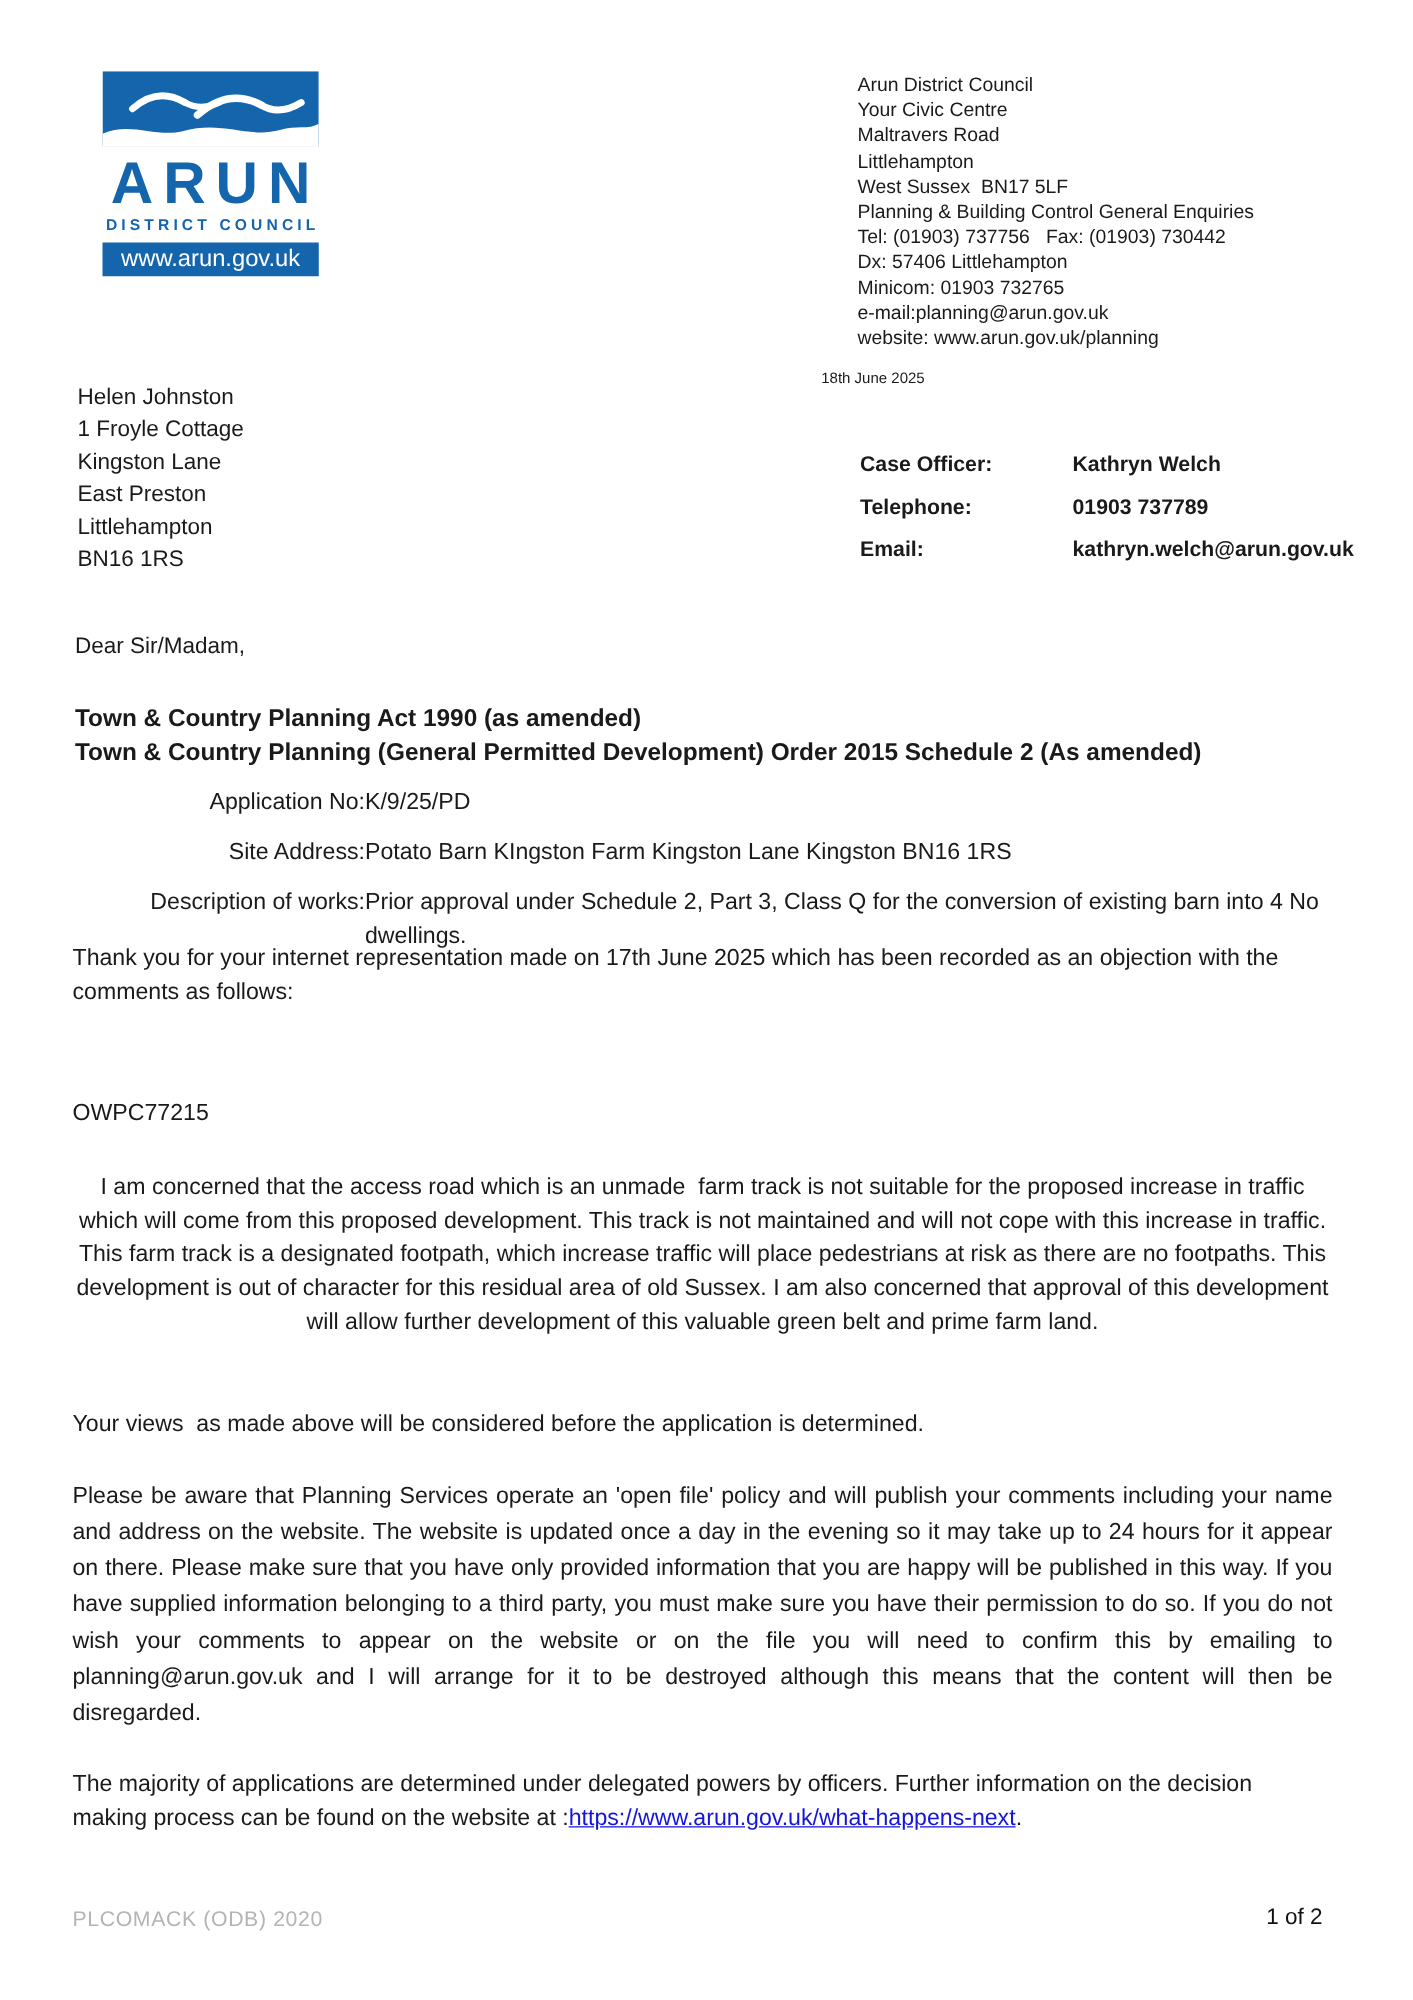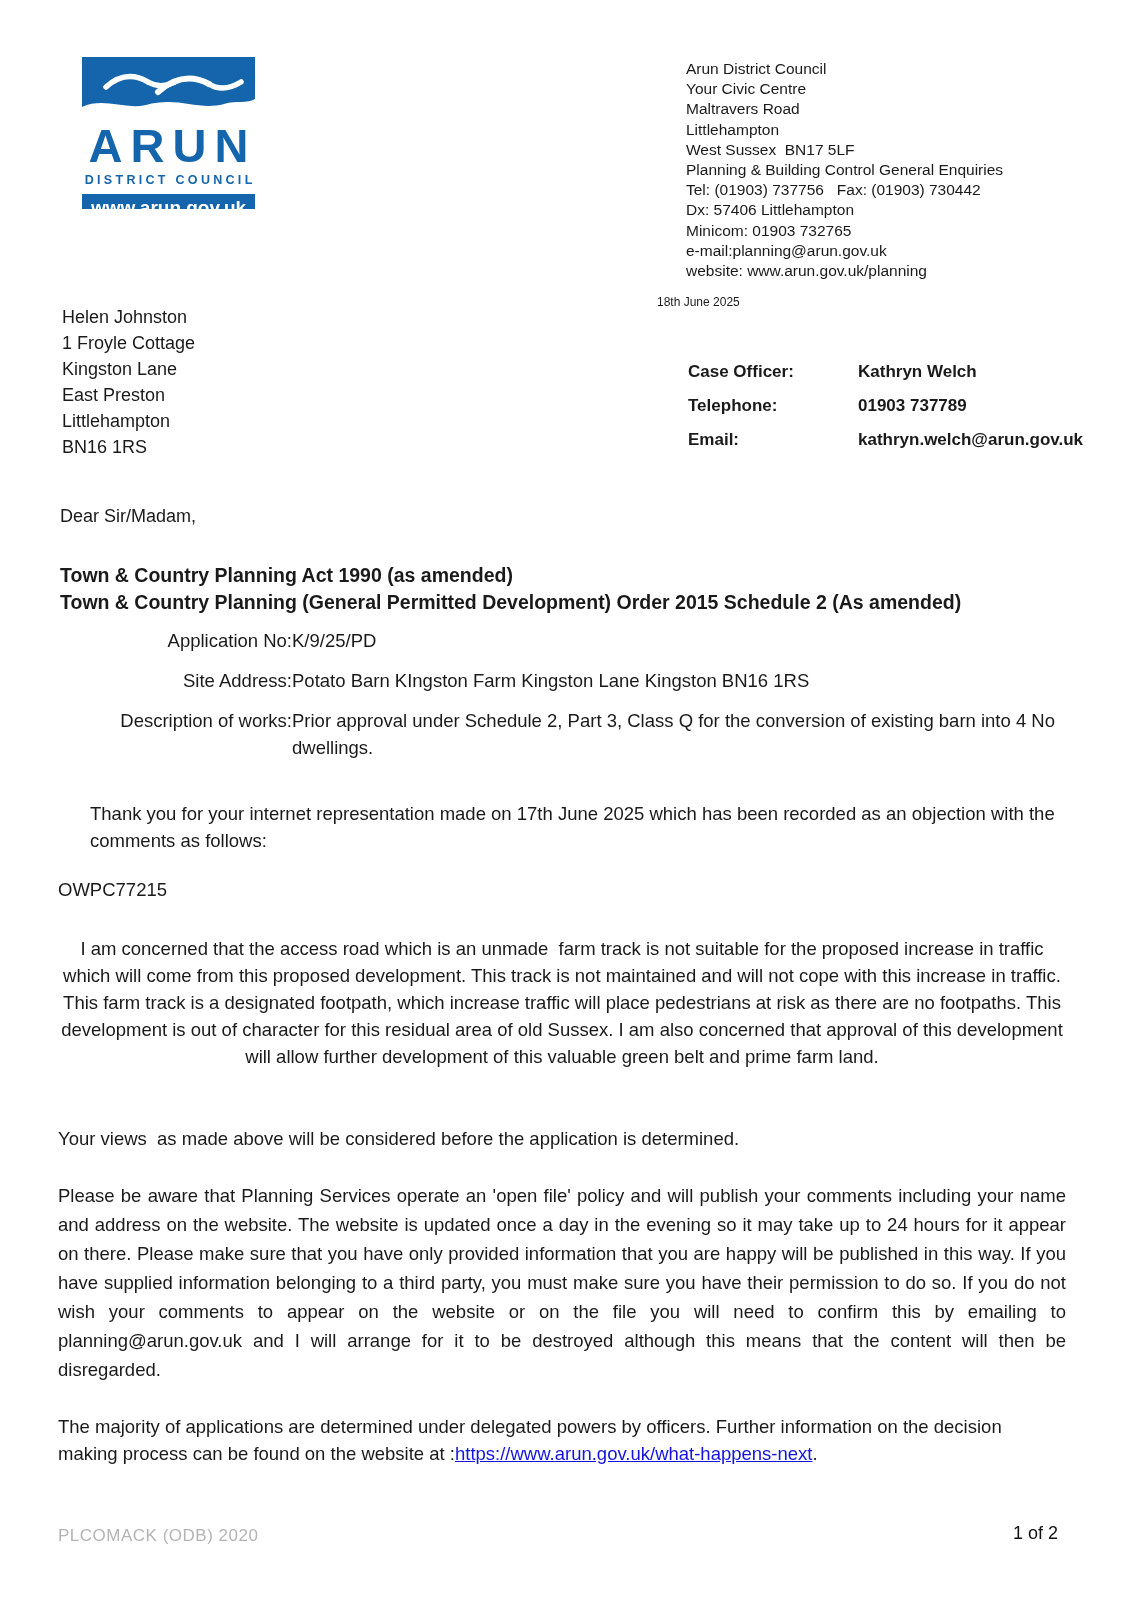--- a/index.html
+++ b/index.html
@@ -15,22 +15,22 @@
   .logo svg{display:block;}
   .logo-brand{
     color:var(--brand,#1565ad);font-weight:bold;font-size:47px;line-height:1;
     letter-spacing:8px;margin-right:-8px;text-align:center;margin-top:5px;
   }
   .logo-sub{
     color:var(--brand,#1565ad);font-weight:bold;font-size:12.5px;
     letter-spacing:3.3px;margin-right:-3.3px;text-align:center;margin-top:4px;
   }
   .logo-bar{
-    background:var(--brand,#1565ad);color:#fff;font-weight:bold;font-size:19px;
-    height:15px;line-height:27px;text-align:center;margin-top:7px;
+    background:var(--brand,#1565ad);color:#fff;font-weight:normal;font-size:19px;
+    height:27px;line-height:27px;text-align:center;margin-top:7px;
   }
 
   
   .council-address{left:686px;top:59px;font-weight:normal;font-size:15.5px;line-height:20.2px;}
   .date-line{left:657px;top:295px;font-size:12px;}
   .case-block{left:688px;top:361px;font-size:17px;font-weight:bold;}
   .case-row{display:flex;margin-bottom:12px;line-height:22px;}
   .case-label{width:170px;flex:0 0 170px;}
 
   
@@ -43,21 +43,21 @@
   
   .app-row{left:60px;width:1000px;font-size:18.5px;line-height:27px;display:flex;}
   .app-label{width:232px;flex:0 0 232px;text-align:right;}
   .app-value{flex:1;}
   .app-row-1{top:627px;}
   .app-row-2{top:667px;}
   .app-row-3{top:707px;}
 
   
   .body-par{left:58px;width:1008px;font-size:18.5px;line-height:27px;}
-  .par-thanks{top:800px;margin-left:32px;}
+  .par-thanks{top:752px;}
   .par-ref{top:876px;}
   .par-comment{top:935px;text-align:center;}
   .par-views{top:1125px;}
   .par-openfile{top:1181px;line-height:29px;text-align:justify;}
   .par-majority{top:1413px;}
   a.doc-link{color:#1414dd;text-decoration:underline;cursor:pointer;}
 
   
   .footer-left{left:58px;top:1526px;font-size:17px;color:#b4b4b4;letter-spacing:0.5px;}
   .footer-right{left:58px;top:1523px;width:1000px;text-align:right;font-size:18px;color:#111;}

